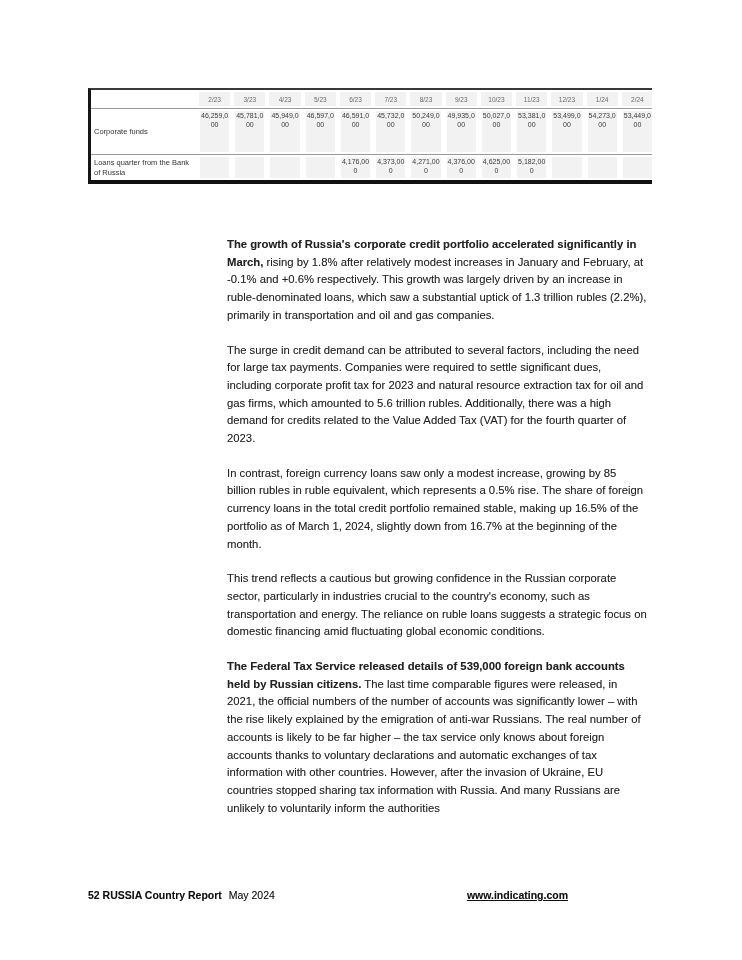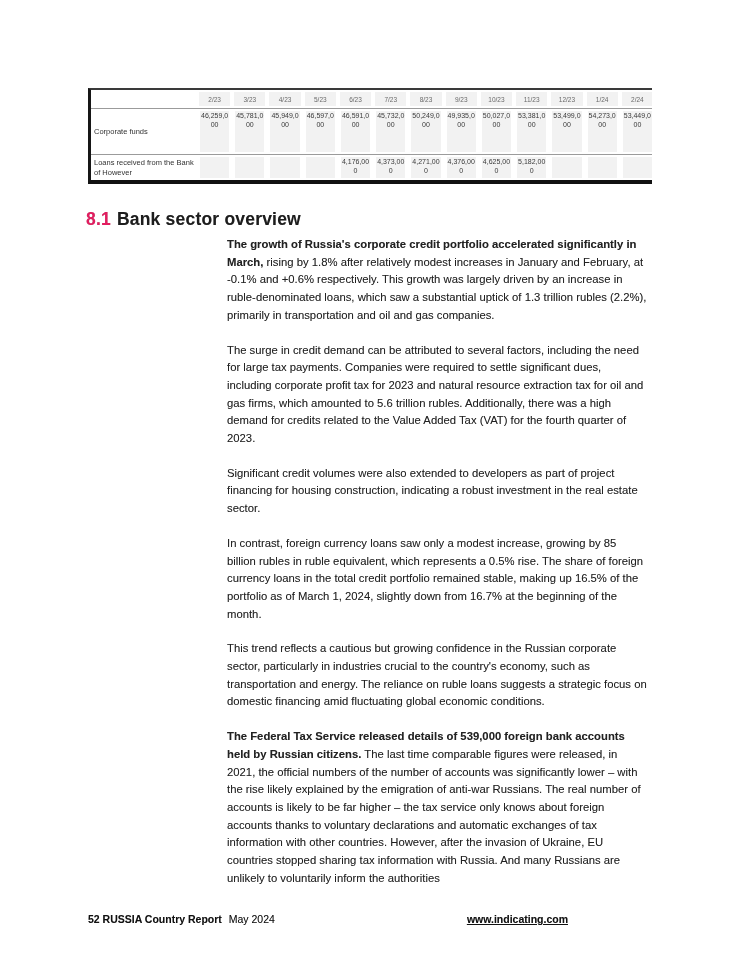--- a/index.html
+++ b/index.html
@@ -55,21 +55,21 @@
   
   .body-col{
     position:absolute;left:227px;top:236px;width:420px;
     font-size:11.3px;line-height:17.7px;color:#222;
     text-shadow:0 0 .55px rgba(40,40,40,.3);
   }
   .para{margin:0 0 17px 0;}
   .lead{font-weight:bold;}
   
   .footer{
-    position:absolute;left:88px;right:84px;top:913px;
+    position:absolute;left:88px;right:84px;top:889px;
     display:flex;justify-content:space-between;align-items:baseline;
     font-size:10.5px;color:#111;
     text-shadow:0 0 .5px rgba(30,30,30,.35);
   }
   .footer .bold{font-weight:bold;}
   .footer .date{font-weight:normal;margin-left:4px;}
   .site{font-weight:bold;text-decoration:underline;color:#111;}
 </style>
 </head>
 <body>
@@ -99,45 +99,41 @@
         <div class="td row-sep">46,597,000</div>
         <div class="td row-sep">46,591,000</div>
         <div class="td row-sep">45,732,000</div>
         <div class="td row-sep">50,249,000</div>
         <div class="td row-sep">49,935,000</div>
         <div class="td row-sep">50,027,000</div>
         <div class="td row-sep">53,381,000</div>
         <div class="td row-sep">53,499,000</div>
         <div class="td row-sep">54,273,000</div>
         <div class="td row-sep">53,449,000</div>
-        <div class="lbl row-sep">Loans received from the Bank of However</div>
+        <div class="lbl row-sep">Loans quarter from the Bank of Russia</div>
         <div class="td row-sep"></div>
         <div class="td row-sep"></div>
         <div class="td row-sep"></div>
         <div class="td row-sep"></div>
         <div class="td row-sep">4,176,000</div>
         <div class="td row-sep">4,373,000</div>
         <div class="td row-sep">4,271,000</div>
         <div class="td row-sep">4,376,000</div>
         <div class="td row-sep">4,625,000</div>
         <div class="td row-sep">5,182,000</div>
         <div class="td row-sep"></div>
         <div class="td row-sep"></div>
         <div class="td row-sep"></div>
       </div>
   </div>
 
-  <div class="heading">
-    <span class="sec-num">8.1</span><span>Bank sector overview</span>
-  </div>
 
   <div class="body-col">
     <p class="para"><span class="lead">The growth of Russia's corporate credit portfolio accelerated significantly in March,</span><span> rising by 1.8% after relatively modest increases in January and February, at -0.1% and +0.6% respectively. This growth was largely driven by an increase in ruble-denominated loans, which saw a substantial uptick of 1.3 trillion rubles (2.2%), primarily in transportation and oil and gas companies.</span></p>
     <p class="para"><span class="lead"></span><span>The surge in credit demand can be attributed to several factors, including the need for large tax payments. Companies were required to settle significant dues, including corporate profit tax for 2023 and natural resource extraction tax for oil and gas firms, which amounted to 5.6 trillion rubles. Additionally, there was a high demand for credits related to the Value Added Tax (VAT) for the fourth quarter of 2023.</span></p>
-    <p class="para"><span class="lead"></span><span>Significant credit volumes were also extended to developers as part of project financing for housing construction, indicating a robust investment in the real estate sector.</span></p>
     <p class="para"><span class="lead"></span><span>In contrast, foreign currency loans saw only a modest increase, growing by 85 billion rubles in ruble equivalent, which represents a 0.5% rise. The share of foreign currency loans in the total credit portfolio remained stable, making up 16.5% of the portfolio as of March 1, 2024, slightly down from 16.7% at the beginning of the month.</span></p>
     <p class="para"><span class="lead"></span><span>This trend reflects a cautious but growing confidence in the Russian corporate sector, particularly in industries crucial to the country's economy, such as transportation and energy. The reliance on ruble loans suggests a strategic focus on domestic financing amid fluctuating global economic conditions.</span></p>
     <p class="para"><span class="lead">The Federal Tax Service released details of 539,000 foreign bank accounts held by Russian citizens.</span><span> The last time comparable figures were released, in 2021, the official numbers of the number of accounts was significantly lower – with the rise likely explained by the emigration of anti-war Russians. The real number of accounts is likely to be far higher – the tax service only knows about foreign accounts thanks to voluntary declarations and automatic exchanges of tax information with other countries. However, after the invasion of Ukraine, EU countries stopped sharing tax information with Russia. And many Russians are unlikely to voluntarily inform the authorities</span></p>
   </div>
 
   <div class="footer">
     <div>
       <span class="bold">52</span>
       <span class="bold">RUSSIA Country Report</span>
       <span class="date">May 2024</span>

